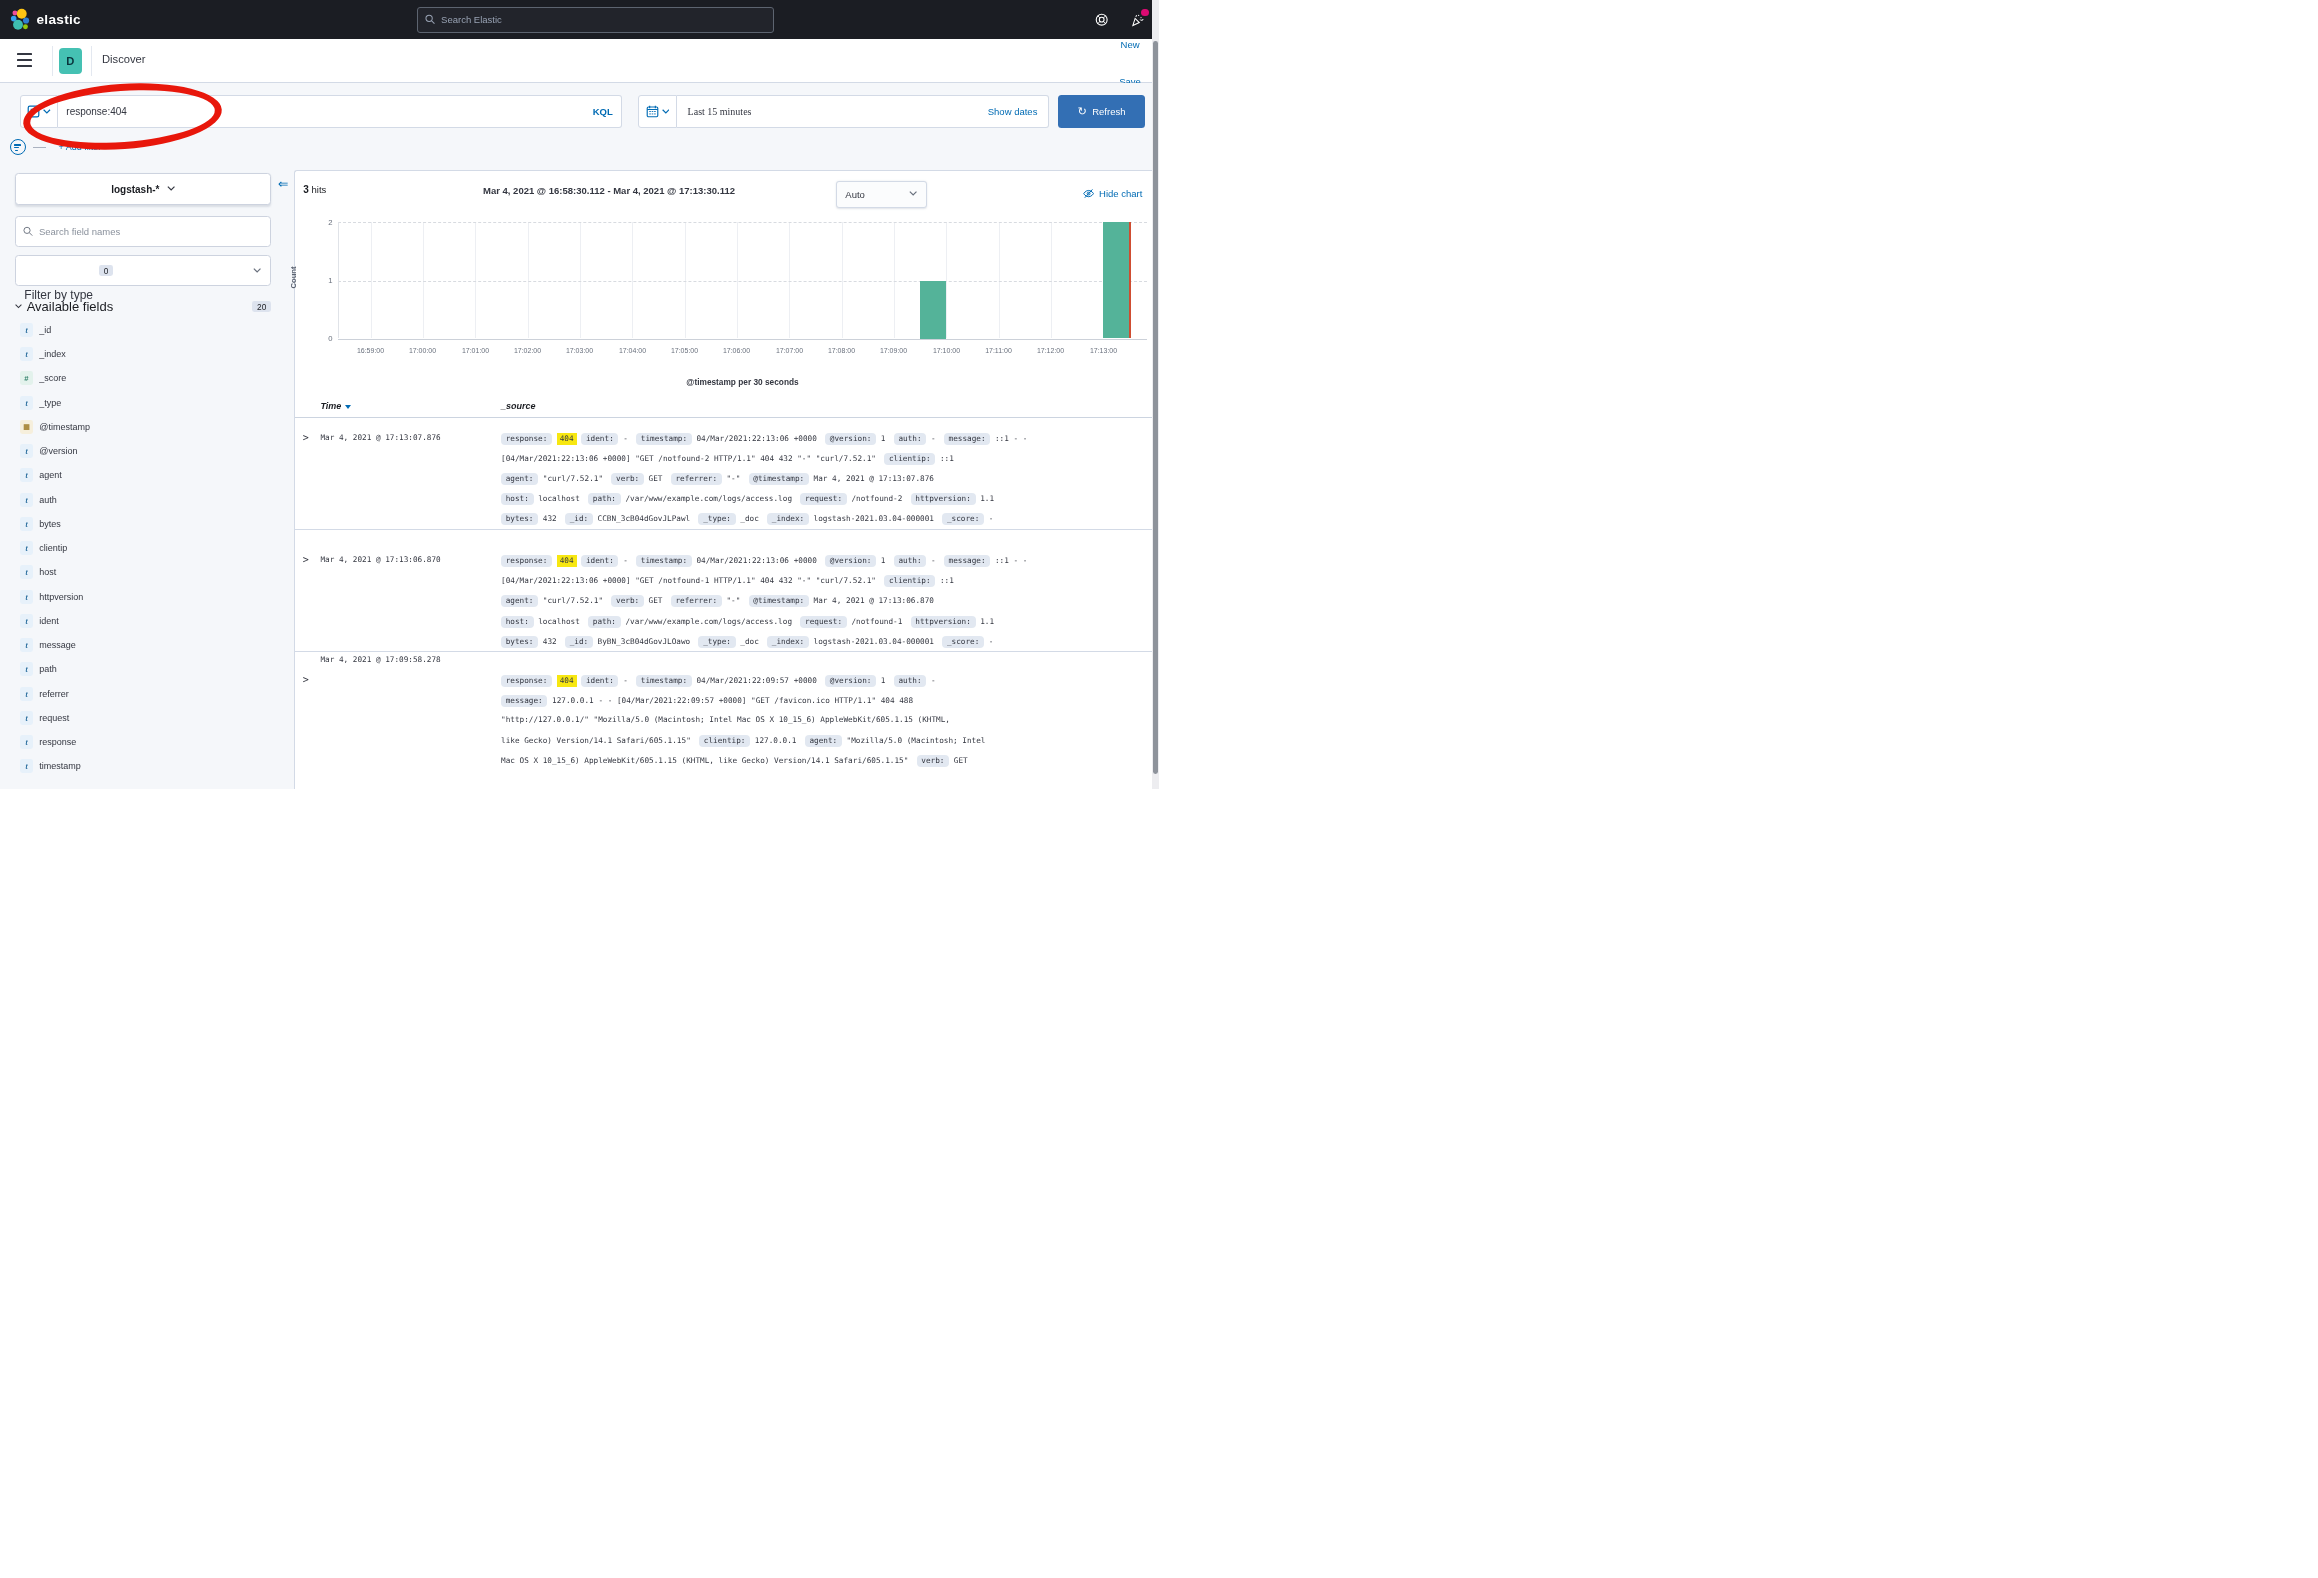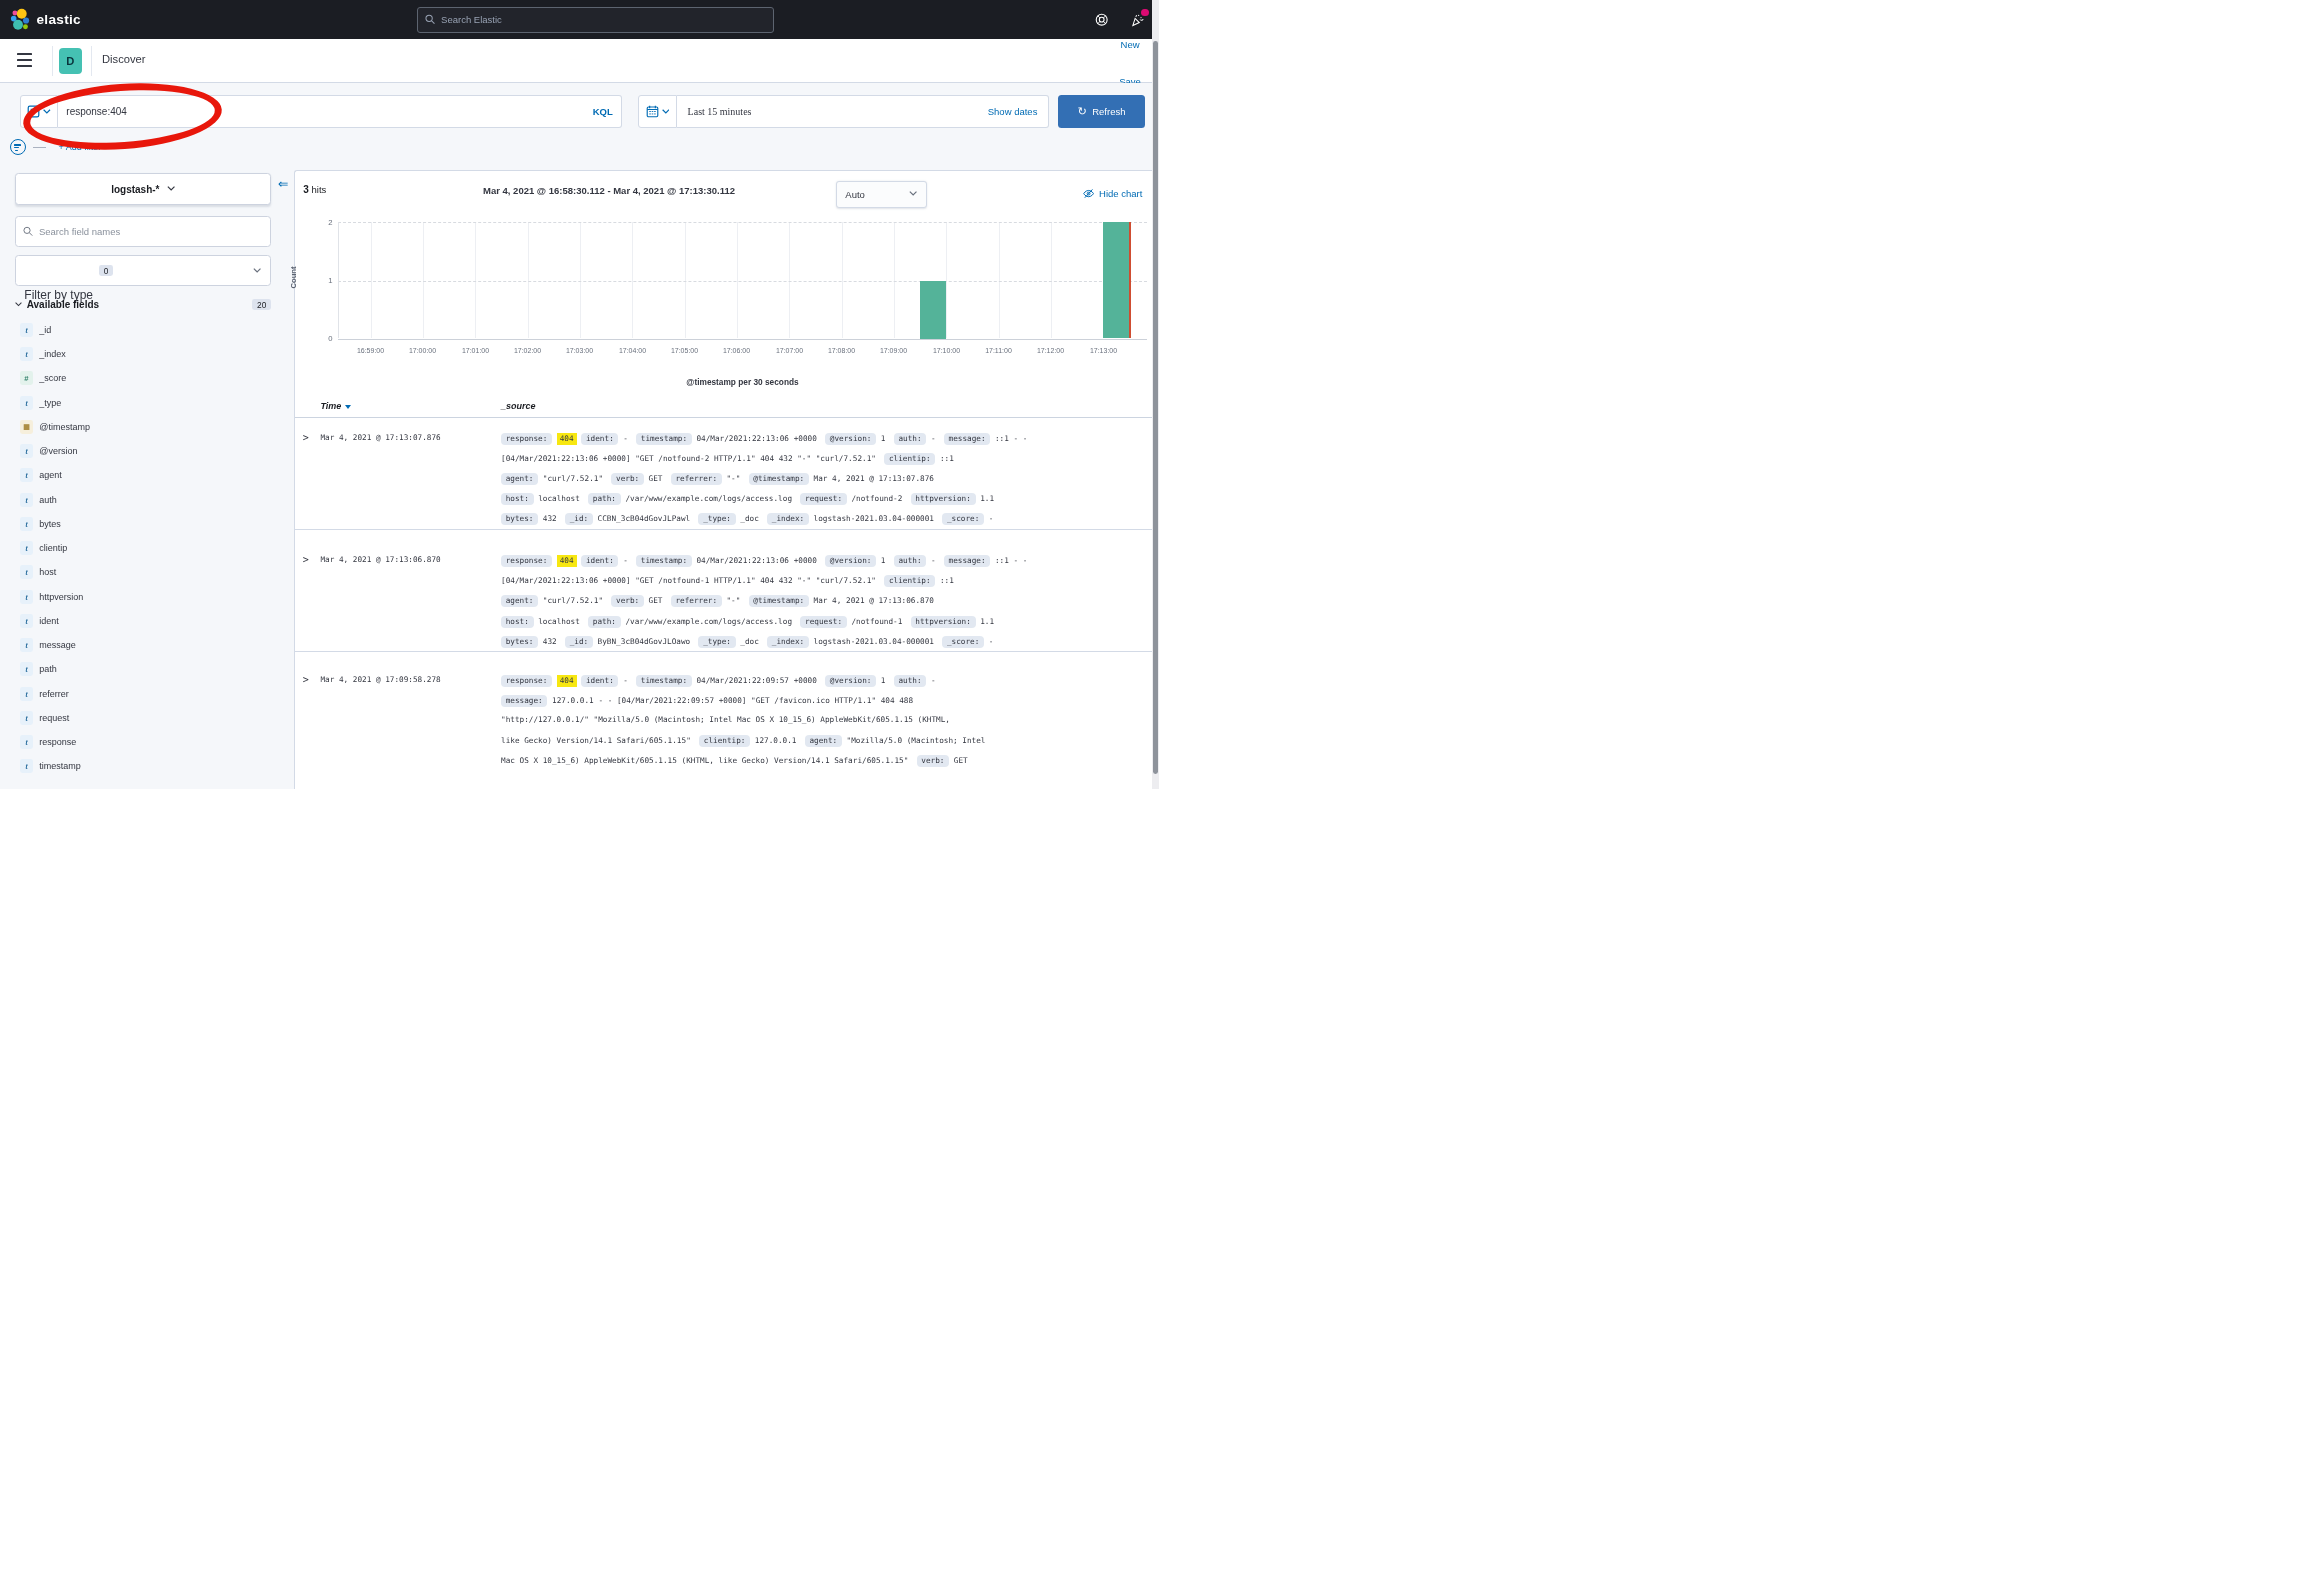--- a/index.html
+++ b/index.html
@@ -63,21 +63,21 @@
   .index-btn{left:15px; top:90px; width:256px; height:32px; box-shadow:0 1.2px 1.8px rgba(152,162,179,.3); display:flex; align-items:center; justify-content:center; gap:7px; cursor:pointer;}
   .index-btn .lbl{font-size:10px; font-weight:bold; color:#1a1c21;}
   .field-search{left:15px; top:133px; width:256px; height:31px; display:flex; align-items:center; gap:6px; padding:0 7px;}
   .field-search input{border:none; outline:none; font-size:9.5px; color:var(--text); width:100%; font-family:"Liberation Sans",sans-serif;}
   .field-search input::placeholder{color:#8a919c;}
   .type-filter{left:15px; top:172px; width:256px; height:31px; display:flex; align-items:center; padding:0 8.3px; gap:6px; cursor:pointer;}
   .type-filter .tf-lbl{font-size:12px; color:var(--text);margin-top:48px;}
   .cnt-badge{background:#dde3ee; border-radius:2.4px; padding:0.6px 4.7px; font-size:8.3px; color:#1a1c21;}
   .tf-chev{margin-left:auto;}
   .fields-header{position:absolute; left:15px; top:216px; width:256px; display:flex; align-items:center; gap:4.7px; cursor:pointer;}
-  .fields-header .fh-lbl{font-size:10px; font-weight:bold; color:#1a1c21;}
+  .fields-header .fh-lbl{font-size:13px; font-weight:normal; color:#1a1c21;}
   .fields-header .cnt-badge{margin-left:auto;}
   .fields-list{position:absolute; left:15px; top:238px; width:256px;}
   .field-row{position:absolute; left:0; height:18px; display:flex; align-items:center; gap:6px; cursor:pointer; padding-left:4.7px;}
   .tok{width:13.6px; height:13.6px; border-radius:2.4px; font-size:7.7px; display:flex; align-items:center; justify-content:center; font-weight:bold;}
   .tok-t{background:#e7f1fa; color:#2b6e9e; font-style:italic; font-family:"Liberation Serif",serif;}
   .tok-n{background:#e3f2ec; color:#31806a;}
   .tok-d{background:#f6efdc; color:#a8873a; font-size:7px;}
   .field-row .f-lbl{font-size:9px; color:var(--text);}
 
   .collapse-btn{position:absolute; left:278px; top:93px; color:var(--blue); font-size:12.4px; cursor:pointer;}
@@ -423,21 +423,21 @@
           <div class="rowdiv" style="top: 358px;"></div>
           <div class="expand" style="top: 383px;">&gt;</div>
           <div class="dtime" style="top: 384px;">Mar 4, 2021 @ 17:13:06.870</div>
           <div class="doc-line" style="top: 384px;"><span class="tk-b">response:</span><span class="tk-m">404</span><span class="tk-b">ident:</span><span class="tk-t">-</span><span class="tk-b">timestamp:</span><span class="tk-t">04/Mar/2021:22:13:06 +0000</span><span class="tk-b">@version:</span><span class="tk-t">1</span><span class="tk-b">auth:</span><span class="tk-t">-</span><span class="tk-b">message:</span><span class="tk-t">::1 - -</span></div>
           <div class="doc-line" style="top: 404px;"><span class="tk-t">[04/Mar/2021:22:13:06 +0000] "GET /notfound-1 HTTP/1.1" 404 432 "-" "curl/7.52.1"</span><span class="tk-b">clientip:</span><span class="tk-t">::1</span></div>
           <div class="doc-line" style="top: 424px;"><span class="tk-b">agent:</span><span class="tk-t">"curl/7.52.1"</span><span class="tk-b">verb:</span><span class="tk-t">GET</span><span class="tk-b">referrer:</span><span class="tk-t">"-"</span><span class="tk-b">@timestamp:</span><span class="tk-t">Mar 4, 2021 @ 17:13:06.870</span></div>
           <div class="doc-line" style="top: 445px;"><span class="tk-b">host:</span><span class="tk-t">localhost</span><span class="tk-b">path:</span><span class="tk-t">/var/www/example.com/logs/access.log</span><span class="tk-b">request:</span><span class="tk-t">/notfound-1</span><span class="tk-b">httpversion:</span><span class="tk-t">1.1</span></div>
           <div class="doc-line" style="top: 465px;"><span class="tk-b">bytes:</span><span class="tk-t">432</span><span class="tk-b">_id:</span><span class="tk-t">ByBN_3cB04dGovJLOawo</span><span class="tk-b">_type:</span><span class="tk-t">_doc</span><span class="tk-b">_index:</span><span class="tk-t">logstash-2021.03.04-000001</span><span class="tk-b">_score:</span><span class="tk-t">-</span></div>
           <div class="rowdiv" style="top: 480px;"></div>
           <div class="expand" style="top: 503px;">&gt;</div>
-          <div class="dtime" style="top: 504px;">Mar 4, 2021 @ 17:09:58.278</div>
+          <div class="dtime" style="top: 484px;">Mar 4, 2021 @ 17:09:58.278</div>
           <div class="doc-line" style="top: 504px;"><span class="tk-b">response:</span><span class="tk-m">404</span><span class="tk-b">ident:</span><span class="tk-t">-</span><span class="tk-b">timestamp:</span><span class="tk-t">04/Mar/2021:22:09:57 +0000</span><span class="tk-b">@version:</span><span class="tk-t">1</span><span class="tk-b">auth:</span><span class="tk-t">-</span></div>
           <div class="doc-line" style="top: 524px;"><span class="tk-b">message:</span><span class="tk-t">127.0.0.1 - - [04/Mar/2021:22:09:57 +0000] "GET /favicon.ico HTTP/1.1" 404 488</span></div>
           <div class="doc-line" style="top: 544px;"><span class="tk-t">"http://127.0.0.1/" "Mozilla/5.0 (Macintosh; Intel Mac OS X 10_15_6) AppleWebKit/605.1.15 (KHTML,</span></div>
           <div class="doc-line" style="top: 564px;"><span class="tk-t">like Gecko) Version/14.1 Safari/605.1.15"</span><span class="tk-b">clientip:</span><span class="tk-t">127.0.0.1</span><span class="tk-b">agent:</span><span class="tk-t">"Mozilla/5.0 (Macintosh; Intel</span></div>
           <div class="doc-line" style="top: 584px;"><span class="tk-t">Mac OS X 10_15_6) AppleWebKit/605.1.15 (KHTML, like Gecko) Version/14.1 Safari/605.1.15"</span><span class="tk-b">verb:</span><span class="tk-t">GET</span></div>
         </div>
     </main>
 
   </div>
 

